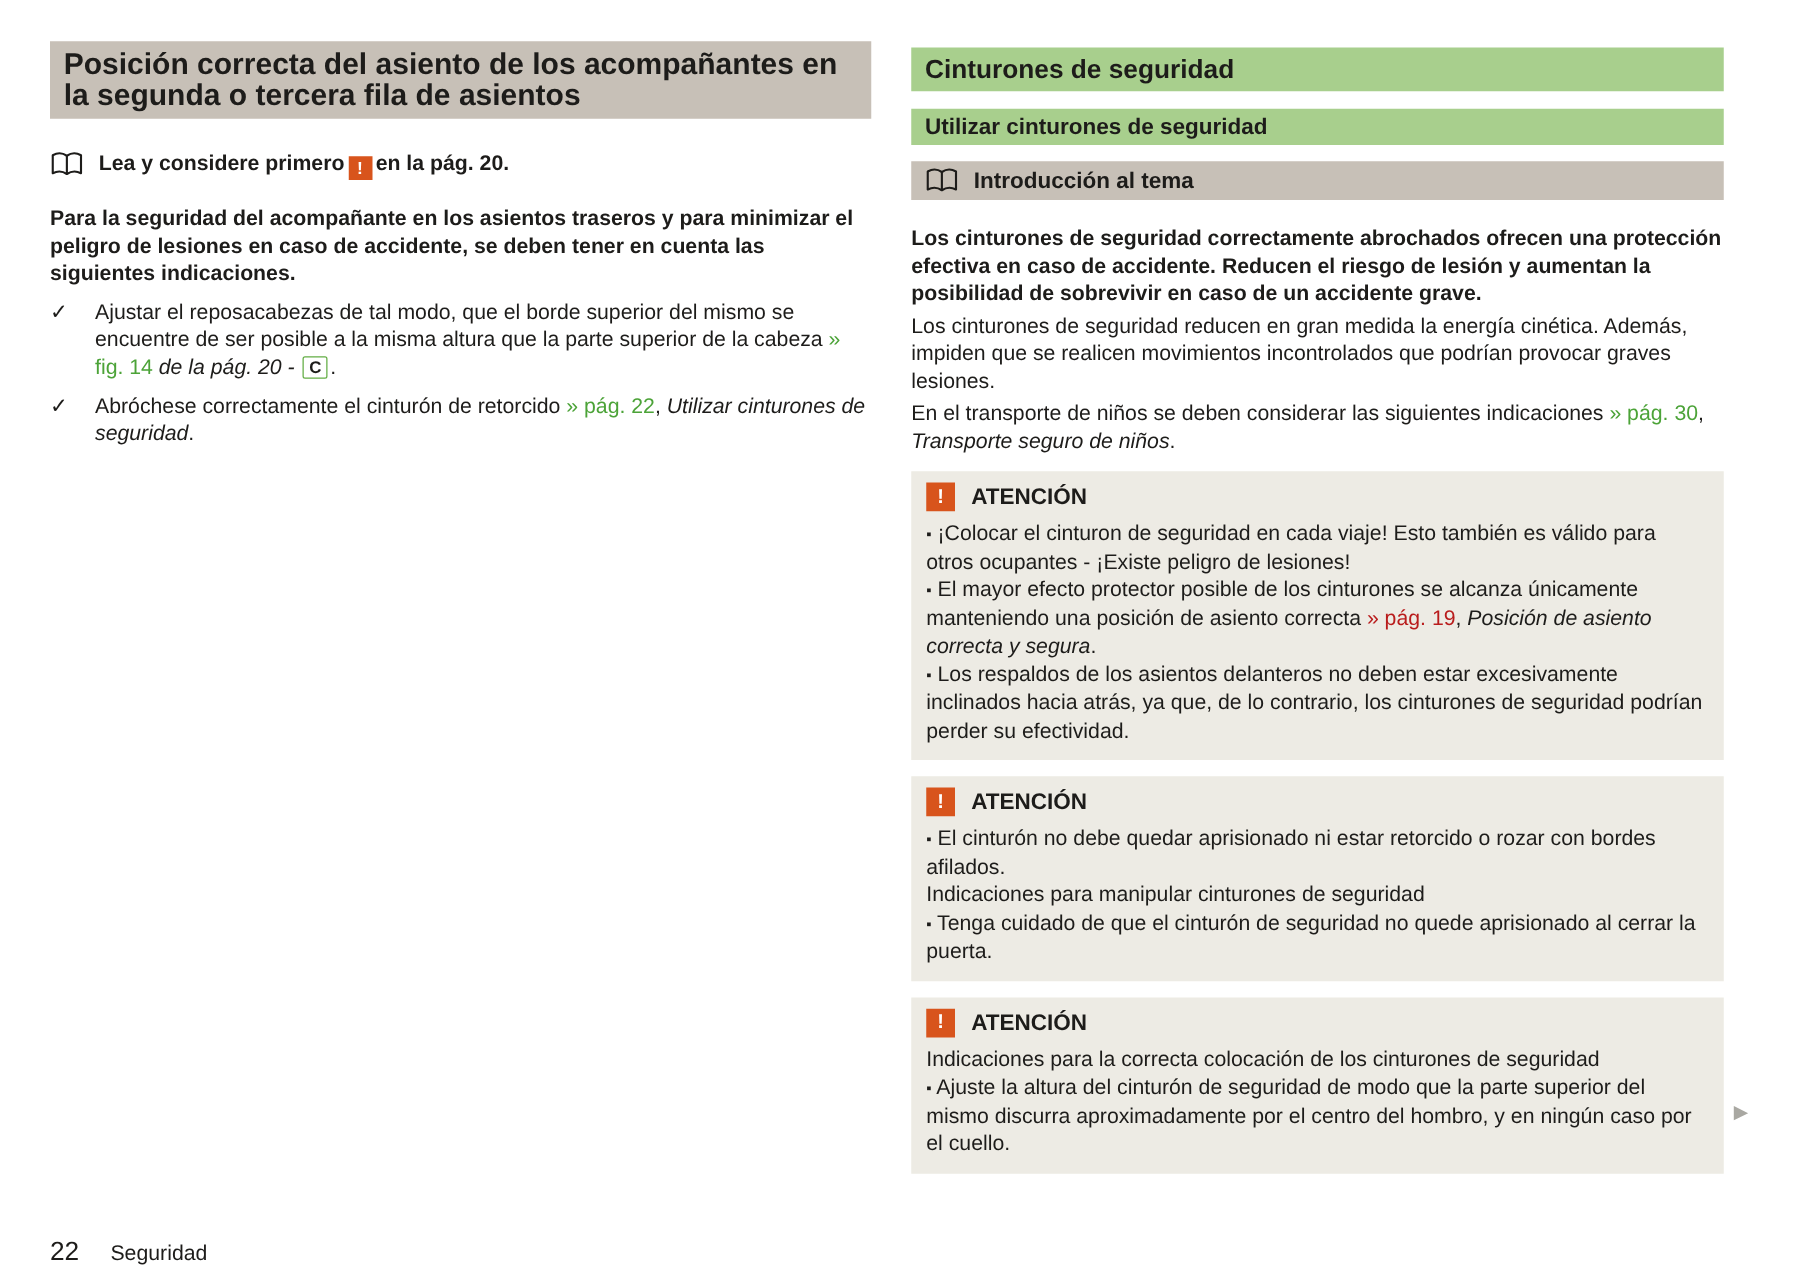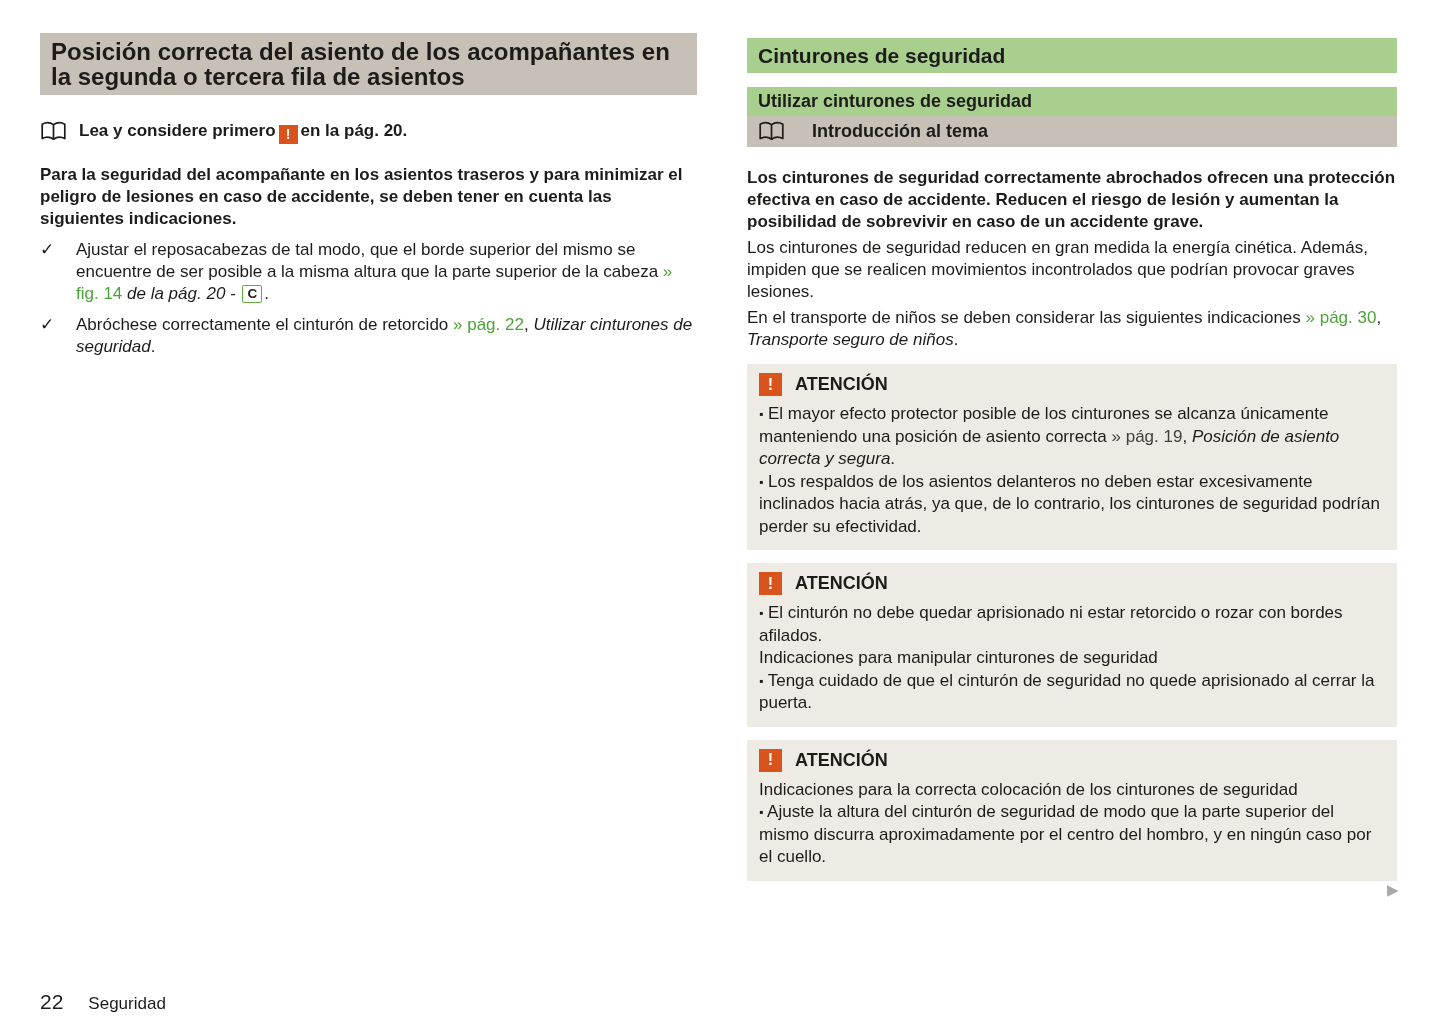--- a/index.html
+++ b/index.html
@@ -4,42 +4,42 @@
 <style>
   html,body{margin:0;padding:0;}
   body{
     width:1445px;height:1019px;position:relative;
     background:#ffffff;color:#1d1c1a;
     font-family:"Liberation Sans", sans-serif;
     -webkit-font-smoothing:antialiased;
   }
   .col{position:absolute;top:0;}
   .col-left{left:40px;width:657px;}
-  .col-right{left:747px;width:650px;}
+  .col-right{left:729px;width:650px;}
 
   
   .hdr-gray-lg{
     margin-top:33px;background:#c7c0b7;
     font-size:24px;line-height:25px;font-weight:bold;
     padding:6px 11px;
   }
   .bar-green-xl{
     margin-top:38px;background:#a8cf8d;
     font-size:21px;line-height:25px;font-weight:bold;
     padding:5px 11px;
   }
   .bar-green{
     margin-top:14px;background:#a8cf8d;
     font-size:18px;line-height:21px;font-weight:bold;
     padding:4px 11px;
   }
   .bar-gray{
-    background:#c7c0b7;
+    margin-top:13px;background:#c7c0b7;
     font-size:18px;line-height:21px;font-weight:bold;
-    padding:5px 11px;display:flex;align-items:center;gap:27px;
+    padding:5px 11px;display:flex;align-items:center;gap:12px;
   }
 
   
   .para{font-size:17px;line-height:22px;margin:0;}
   .mt-lg{margin-top:20px;font-weight:bold;}
   .mt-md{margin-top:4px;}
   .read-first{
     margin-top:25px;display:flex;align-items:flex-start;gap:12px;
     font-size:17px;line-height:22px;font-weight:bold;
   }
@@ -47,21 +47,21 @@
   .badge{
     display:inline-flex;align-items:center;justify-content:center;
     background:#d8541c;color:#ffffff;font-weight:bold;
   }
   .badge-sm{width:19px;height:19px;font-size:14px;vertical-align:-3px;margin:0 3px;}
   .badge-lg{width:23px;height:23px;font-size:16px;flex:0 0 auto;}
   .check-item{display:flex;margin-top:9px;}
   .check-glyph{flex:0 0 36px;font-size:17px;line-height:22px;}
   a.lnk{text-decoration:none;cursor:pointer;}
   a.lnk-green{color:#4ca338;}
-  a.lnk-orange{color:#404040;}
+  a.lnk-orange{color:#b91c1c;}
   .cbox{
     display:inline-block;border:1.5px solid #63ad44;border-radius:2px;
     font-weight:bold;font-size:13.5px;line-height:16px;
     padding:0 4px;margin:0 2px;vertical-align:1px;color:#1d1c1a;
   }
 
   
   .warn{
     margin-top:13px;background:#edebe4;
     padding:9px 12px 12px 12px;
@@ -139,20 +139,21 @@
   <p class="para mt-md"><span>En el transporte de niños se deben considerar las siguientes indicaciones </span><a class="lnk lnk-green">» pág. 30</a><span>, </span><i>Transporte seguro de niños</i><span>.</span></p>
 
   <div class="warn">
     <div class="warn-head">
       <span class="badge badge-lg">
           <span>!</span>
         </span>
       <span class="warn-title">ATENCIÓN</span>
     </div>
     <div class="warn-body">
+      <p><span class="sq">▪</span> <span>¡Colocar el cinturon de seguridad en cada viaje! Esto también es válido para otros ocupantes - ¡Existe peligro de lesiones!</span></p>
       <p><span class="sq">▪</span> <span>El mayor efecto protector posible de los cinturones se alcanza únicamente manteniendo una posición de asiento correcta </span><a class="lnk lnk-orange">» pág. 19</a><span>, </span><i>Posición de asiento correcta y segura</i><span>.</span></p>
       <p><span class="sq">▪</span> <span>Los respaldos de los asientos delanteros no deben estar excesivamente inclinados hacia atrás, ya que, de lo contrario, los cinturones de seguridad podrían perder su efectividad.</span></p>
     </div>
   </div>
 
   <div class="warn">
     <div class="warn-head">
       <span class="badge badge-lg">
           <span>!</span>
         </span>

